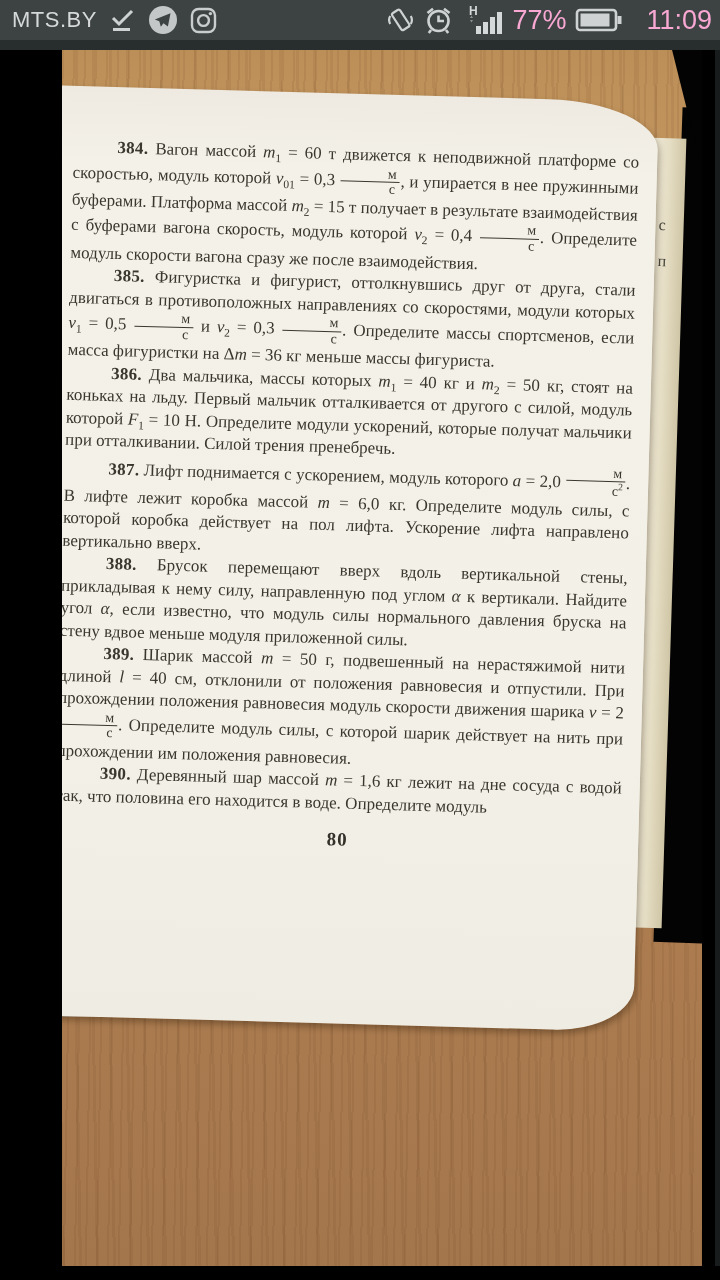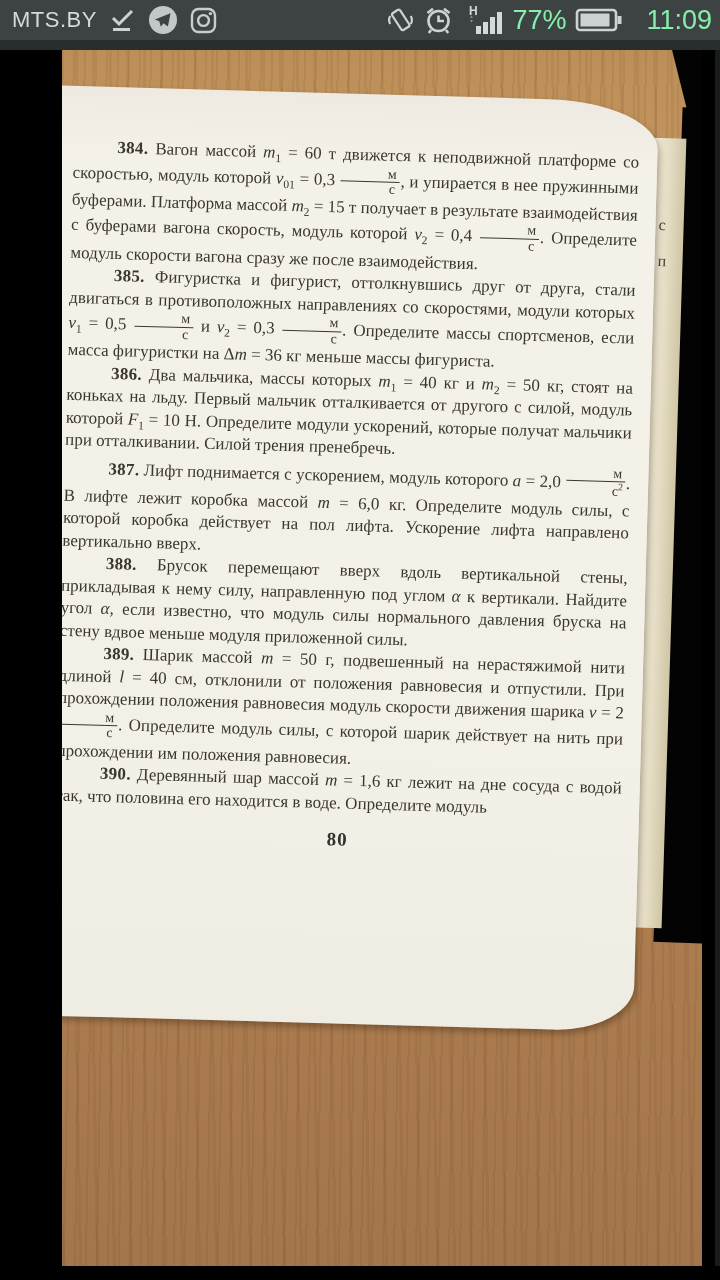--- a/index.html
+++ b/index.html
@@ -8,21 +8,21 @@
 
   
   .statusbar{position:absolute;left:0;top:0;width:720px;height:40px;background:#3d4343;
              display:flex;align-items:center;justify-content:space-between;padding:0 8px 0 12px;
              box-sizing:border-box;color:#d9dcdc;}
   .sb-left,.sb-right{display:flex;align-items:center;}
   .sb-left{gap:12px;}
   .sb-right{gap:9px;}
   .carrier{font-size:22px;letter-spacing:.5px;color:#d6d9d9;}
   .sb-icon{display:inline-flex;align-items:center;justify-content:center;}
-  .pct,.clock{font-size:27px;color:#86efac;}
+  .pct,.clock{font-size:27px;color:#f9a8d4;}
   .clock{margin-left:14px;}
   .under-strip{position:absolute;left:0;top:40px;width:720px;height:10px;background:#282d2d;}
 
   
   .viewer{position:absolute;left:0;top:50px;width:720px;height:1230px;background:#000;}
   .edgeline{position:absolute;right:0;top:0;width:5px;height:1216px;background:#181c1c;}
   .photo{position:absolute;left:62px;top:0;width:640px;height:1216px;overflow:hidden;background:#050403;}
 
   .wood{position:absolute;inset:0;
         background:

